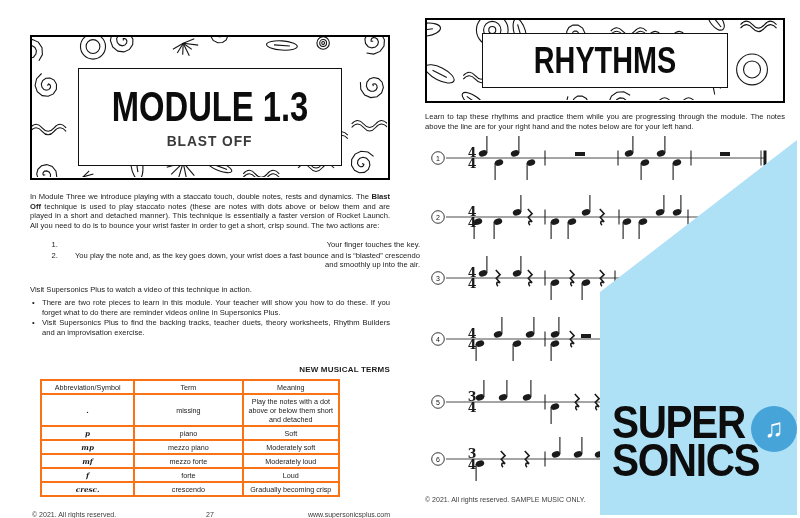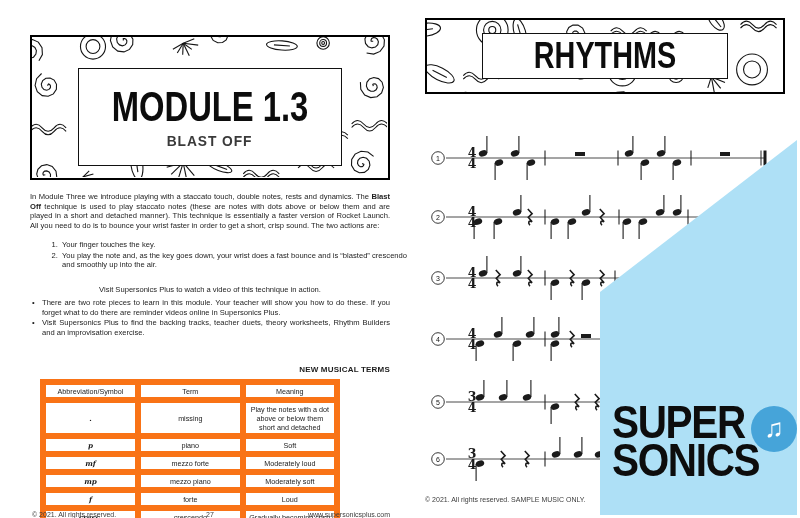--- a/index.html
+++ b/index.html
@@ -10,21 +10,21 @@
     -webkit-font-smoothing:antialiased;
   }
   .page{position:absolute;width:360px;}
   .left-page{left:30px;top:15px;height:495px;margin-top:20px;}
   .right-page{left:425px;top:18px;height:492px;}
 
   
   .banner{position:relative;border:2.5px solid #000;box-sizing:border-box;background:#fff;overflow:hidden;}
   .banner svg{position:absolute;left:0;top:0;}
   .banner-module{height:145px;}
-  .banner-rhythms{height:76px;}
+  .banner-rhythms{height:85px;}
   .title-box{
     position:absolute;background:#fff;border:1px solid #111;
     display:flex;flex-direction:column;align-items:center;justify-content:center;
     text-align:center;
   }
   .banner-module .title-box{left:46px;right:46px;top:31px;bottom:12px;}
   .banner-rhythms .title-box{left:55px;right:55px;top:13px;bottom:13px;}
   .big-title{
     display:inline-block;font-weight:700;color:#0c0c0c;line-height:1;
     transform:scaleX(.78);transform-origin:center;white-space:nowrap;
@@ -32,34 +32,34 @@
   .banner-module .big-title{font-size:42px;}
   .banner-rhythms .big-title{font-size:36px;transform:scaleX(.8);}
   .sub-title{
     display:inline-block;font-weight:700;font-size:15px;color:#3a3a3a;
     letter-spacing:1px;margin-top:4px;transform:scaleX(.92);
   }
 
   .blk{position:absolute;left:0;width:360px;font-size:7.6px;line-height:1.26;color:#1c1c1c;}
   .just{text-align:justify;}
   .intro-para{top:157px;}
-  .actions-list{top:205px;margin:0;padding:0 0 0 30px;}
+  .actions-list{top:205px;margin:0;padding:0 0 0 30px;text-align:right;}
   .actions-list li{margin:0 0 1px 0;padding-left:2px;}
-  .visit-line{top:250px;text-align:center;}
+  .visit-line{top:250px;}
   .bullets-list{top:263px;margin:0;padding:0;list-style:none;}
   .bullets-list li{position:relative;padding-left:12px;margin-bottom:1px;text-align:justify;}
   .bullets-list li::before{content:"•";position:absolute;left:2px;top:0;}
   .terms-heading{top:330px;text-align:right;font-weight:700;font-size:8px;letter-spacing:.2px;}
 
   table.terms{
     position:absolute;top:344px;left:10px;width:300px;
     border-collapse:collapse;font-size:7.2px;line-height:1.25;color:#1c1c1c;
   }
   table.terms th,table.terms td{
-    border:6px solid #f97316;text-align:center;vertical-align:middle;
+    border:2px solid #f97316;text-align:center;vertical-align:middle;
     padding:1.5px 3px;font-weight:400;
   }
   table.terms .c0{width:88px;}
   table.terms .c1{width:110px;}
   table.terms .c2{width:96px;}
   table.terms td.sym{font-family:"DejaVu Serif",serif;font-style:italic;font-weight:700;}
 
   .lfooter{top:476px;font-size:7px;color:#3c3c3c;}
   .lfooter .fl{position:absolute;left:2px;}
   .lfooter .fc{position:absolute;left:50%;transform:translateX(-50%);}
@@ -202,28 +202,28 @@
           <td class="c0 sym">.</td>
           <td class="c1">missing</td>
           <td class="c2">Play the notes with a dot above or below them short and detached</td>
         </tr>
         <tr>
           <td class="c0 sym">p</td>
           <td class="c1">piano</td>
           <td class="c2">Soft</td>
         </tr>
         <tr>
+          <td class="c0 sym">mp</td>
+          <td class="c1">mezzo piano</td>
+          <td class="c2">Moderately soft</td>
+        </tr>
+        <tr>
           <td class="c0 sym">mf</td>
           <td class="c1">mezzo forte</td>
           <td class="c2">Moderately loud</td>
-        </tr>
-        <tr>
-          <td class="c0 sym">mp</td>
-          <td class="c1">mezzo piano</td>
-          <td class="c2">Moderately soft</td>
         </tr>
         <tr>
           <td class="c0 sym">f</td>
           <td class="c1">forte</td>
           <td class="c2">Loud</td>
         </tr>
         <tr>
           <td class="c0 sym">cresc.</td>
           <td class="c1">crescendo</td>
           <td class="c2">Gradually becoming crisp</td>
@@ -296,20 +296,21 @@
         <circle cx="325.03016065295327" cy="49.43257063926783" r="15.411664589499898" stroke="#141414" fill="none" stroke-width="1.1"></circle>
         <circle cx="325.03016065295327" cy="49.43257063926783" r="8.5" stroke="#141414" fill="none" stroke-width="1.1"></circle>
         <path d="M320.3784726310421 86.2 q 6 -7 12 0 t 12 0 t 12 0" stroke="#141414" fill="none" stroke-width="1.1"></path>
         <path d="M320.3784726310421 89.7 q 6 -7 12 0 t 12 0 t 12 0" stroke="#141414" fill="none" stroke-width="1.1"></path>
       </svg>
     <div class="title-box">
       <span class="big-title">RHYTHMS</span>
     </div>
   </div>
 
+  <div class="blk just rhythm-intro">Learn to tap these rhythms and practice them while you are progressing through the module. The notes above the line are for your right hand and the notes below are for your left hand.</div>
 
   <svg id="music-svg" width="360" height="350">
       <g>
         <line x1="21" y1="26" x2="341" y2="26" stroke="#4a4a4a" stroke-width="1"></line>
         <circle cx="13" cy="26" r="6.3" fill="#fff" stroke="#222" stroke-width="0.9"></circle>
         <text x="13" y="28.6" font-size="7" text-anchor="middle" fill="#111" font-family="Liberation Sans, sans-serif">1</text>
         <text x="47" y="24.5" font-size="12.5" font-weight="bold" text-anchor="middle" fill="#1b1b1b" font-family="DejaVu Serif, serif">4</text>
         <text x="47" y="36" font-size="12.5" font-weight="bold" text-anchor="middle" fill="#1b1b1b" font-family="DejaVu Serif, serif">4</text>
         <ellipse cx="58" cy="21.4" rx="4.3" ry="3.1" fill="#1b1b1b" transform="rotate(-18 58 21.4)"></ellipse>
         <line x1="61.9" y1="21" x2="61.9" y2="4" stroke="#1b1b1b" stroke-width="1.1"></line>

